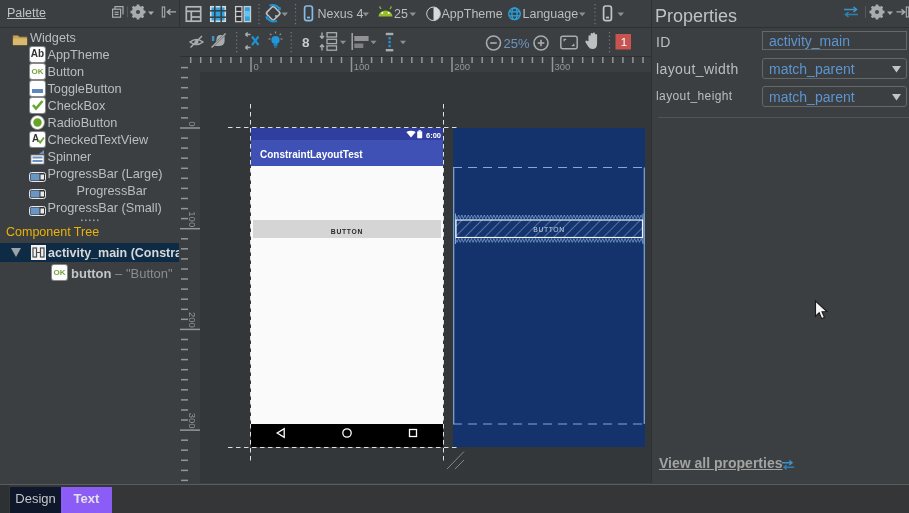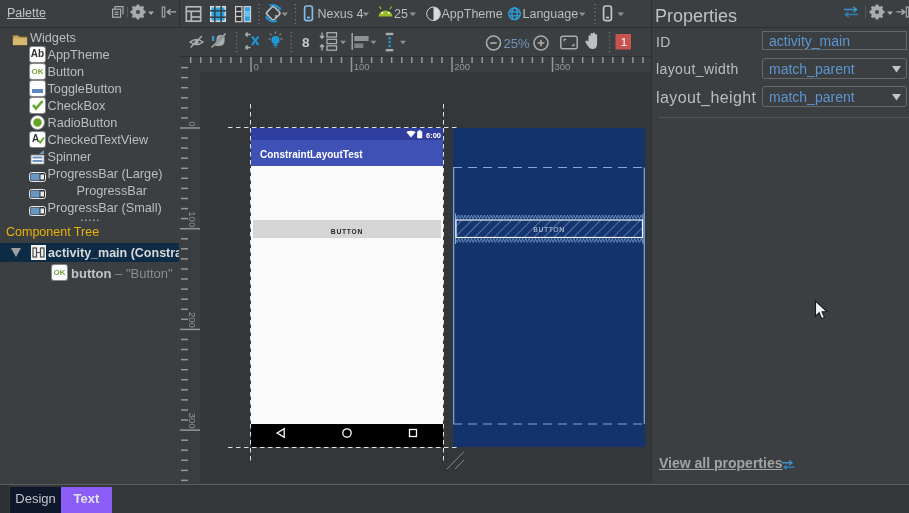--- a/index.html
+++ b/index.html
@@ -489,21 +489,21 @@
     <div class="abs" style="left:110px;top:3px;width:145px;height:19px;border:1px solid #646869;border-radius:0;box-sizing:border-box;">
       <div class="abs" style="left:6px;top:1px;color:#5C95D0;font-size:14px;">activity_main</div>
     </div>
     <div class="abs" style="left:4px;top:33px;color:#BBBDBF;font-size:14px;letter-spacing:0.4px;">layout_width</div>
     <div class="abs" style="left:110px;top:30px;width:145px;height:21px;border:1px solid #646869;border-radius:3px;box-sizing:border-box;">
       <div class="abs" style="left:6px;top:2px;color:#5C95D0;font-size:14px;">match_parent</div>
       <svg class="abs" style="right:5px;top:7px;" width="9" height="7">
           <path d="M0 0 L9 0 L4.5 6.5 Z" fill="#C2C4C6"></path>
         </svg>
     </div>
-    <div class="abs" style="left:4px;top:61px;color:#BBBDBF;font-size:16px;letter-spacing:0.4px;">layout_height</div>
+    <div class="abs" style="left:4px;top:61px;color:#BBBDBF;font-size:12px;letter-spacing:0.4px;">layout_height</div>
     <div class="abs" style="left:110px;top:58px;width:145px;height:21px;border:1px solid #646869;border-radius:3px;box-sizing:border-box;">
       <div class="abs" style="left:6px;top:2px;color:#5C95D0;font-size:14px;">match_parent</div>
       <svg class="abs" style="right:5px;top:7px;" width="9" height="7">
           <path d="M0 0 L9 0 L4.5 6.5 Z" fill="#C2C4C6"></path>
         </svg>
     </div>
     <div class="abs" style="left:7px;top:427px;color:#a3a3a3;font-size:14px;font-weight:bold;text-decoration:underline;">View all properties</div>
     <svg class="abs" style="left:128px;top:431px;" width="16" height="12" viewBox="0 0 18 13">
       <g stroke-width="1.6" fill="none">
         <path d="M2 4 L13 4 M10.5 1.5 L13.5 4 L10.5 6.5" stroke="#3E94C9"></path>

